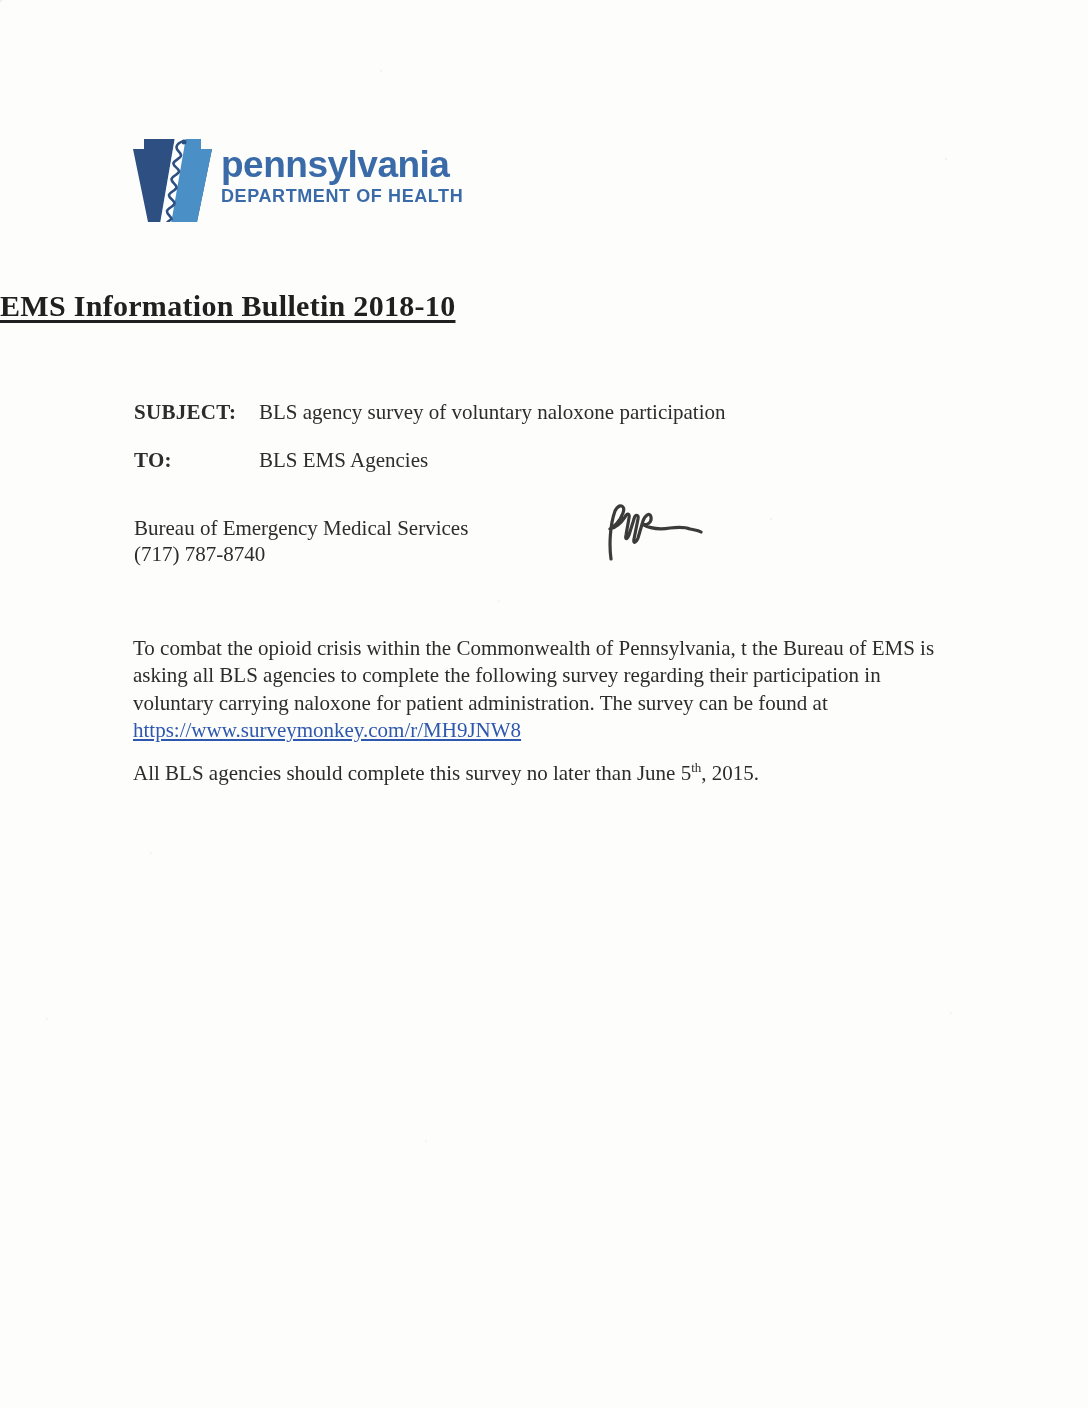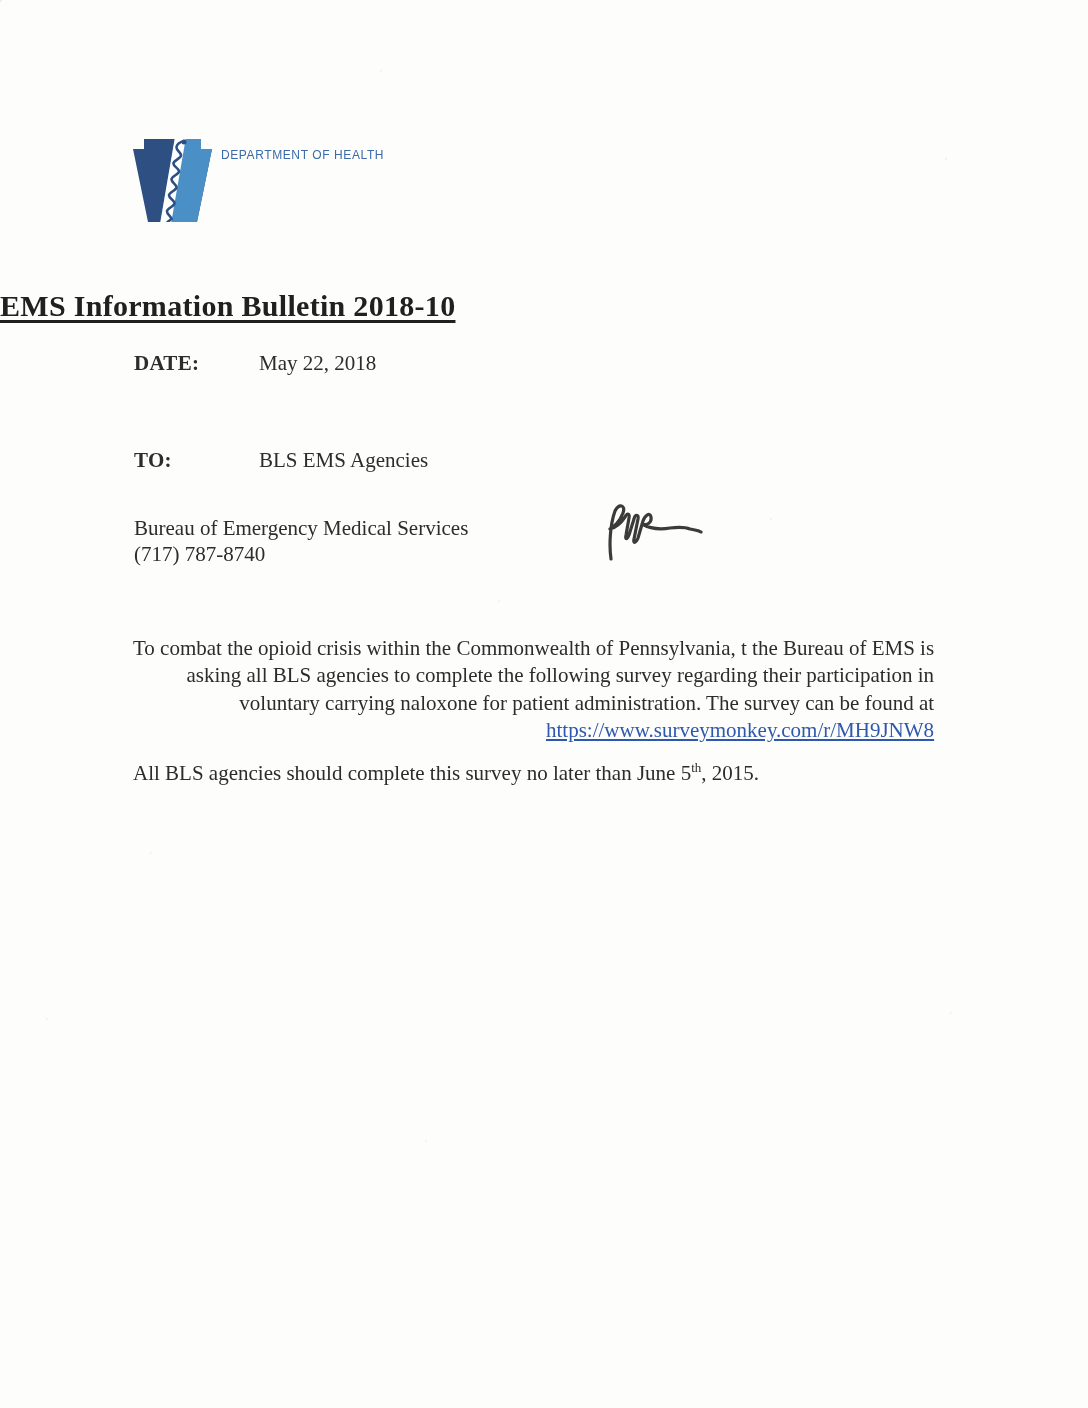--- a/index.html
+++ b/index.html
@@ -28,21 +28,21 @@
 
   
   .logo { position:absolute; left:133px; top:139px; display:flex; align-items:flex-start; }
   .keystone { display:block; }
   .ks-dark  { fill:var(--keystone_dark,#2d4f82); }
   .ks-light { fill:var(--keystone_light,#4a8fc5); }
   .snake    { fill:none; stroke:var(--keystone_dark,#2d4f82); stroke-width:2.6; stroke-linecap:round; }
   .snake-head { fill:var(--keystone_dark,#2d4f82); }
   .logo-text { margin-left:9px; margin-top:7px; font-family:"Liberation Sans", sans-serif; color:var(--logo_text,#3a6ba8); }
   .logo-name { font-size:37px; font-weight:bold; letter-spacing:-0.5px; line-height:38px; }
-  .logo-dept { font-size:12px; font-weight:400; letter-spacing:0.6px; margin-top:2px; }
+  .logo-dept { font-size:18px; font-weight:700; letter-spacing:0.6px; margin-top:2px; }
 
   
   .title {
     position:absolute; top:289px; left:0; width:100%;
     margin:0; text-align:left;
     font-size:30px; font-weight:bold; color:#202020;
     text-decoration:underline;
     text-decoration-thickness:3px;
     text-underline-offset:4px;
     letter-spacing:0.3px;
@@ -55,21 +55,21 @@
   .row-date    { top:351px; }
   .row-subject { top:400px; }
   .row-to      { top:448px; }
   .row-from    { top:516px; }
 
   
   .sig { position:absolute; left:597px; top:497px; }
   .sig path { fill:none; stroke:#3b3b3b; stroke-width:3.2; stroke-linecap:round; stroke-linejoin:round; }
 
   
-  .para1 { position:absolute; left:133px; top:635px; font-size:21px; line-height:27.4px; white-space:nowrap;text-align:right; }
+  .para1 { position:absolute; left:133px; top:635px; font-size:21px; line-height:27.4px; white-space:nowrap; }
   .survey-link { color:var(--link_blue,#2e58ae); text-decoration:underline; text-underline-offset:2px; }
   .para2 { position:absolute; left:133px; top:761px; font-size:21px; }
   .para2 sup { font-size:13px; line-height:0; }
 </style>
 </head>
 <body>
 
 <div class="page">
   <i class="specks"></i>
 
@@ -93,33 +93,34 @@
           S 39 37, 38.5 40
           S 43 45, 43.5 48
           S 36.5 53, 36 56
           S 41 61, 41.5 64
           S 34.5 69, 34 72
           S 38 77, 38.5 80
           L 34.5 83"></path>
       </g>
     </svg>
     <div class="logo-text">
+      <div class="logo-name">pennsylvania</div>
       <div class="logo-dept">DEPARTMENT OF HEALTH</div>
     </div>
   </header>
 
   <h1 class="title">EMS Information Bulletin 2018-10</h1>
 
-  <div class="field-row row-date">
-    <div class="field-label">DATE:</div>
+
+  <div class="field-row row-subject">
+    <div class="field-label">SUBJECT:</div>
     <div class="field-value">
-      <div>May 22, 2018</div>
+      <div>BLS agency survey of voluntary naloxone participation</div>
     </div>
   </div>
-
 
   <div class="field-row row-to">
     <div class="field-label">TO:</div>
     <div class="field-value">
       <div>BLS EMS Agencies</div>
     </div>
   </div>
 
   <div class="field-row row-from">
     <div class="field-value">

